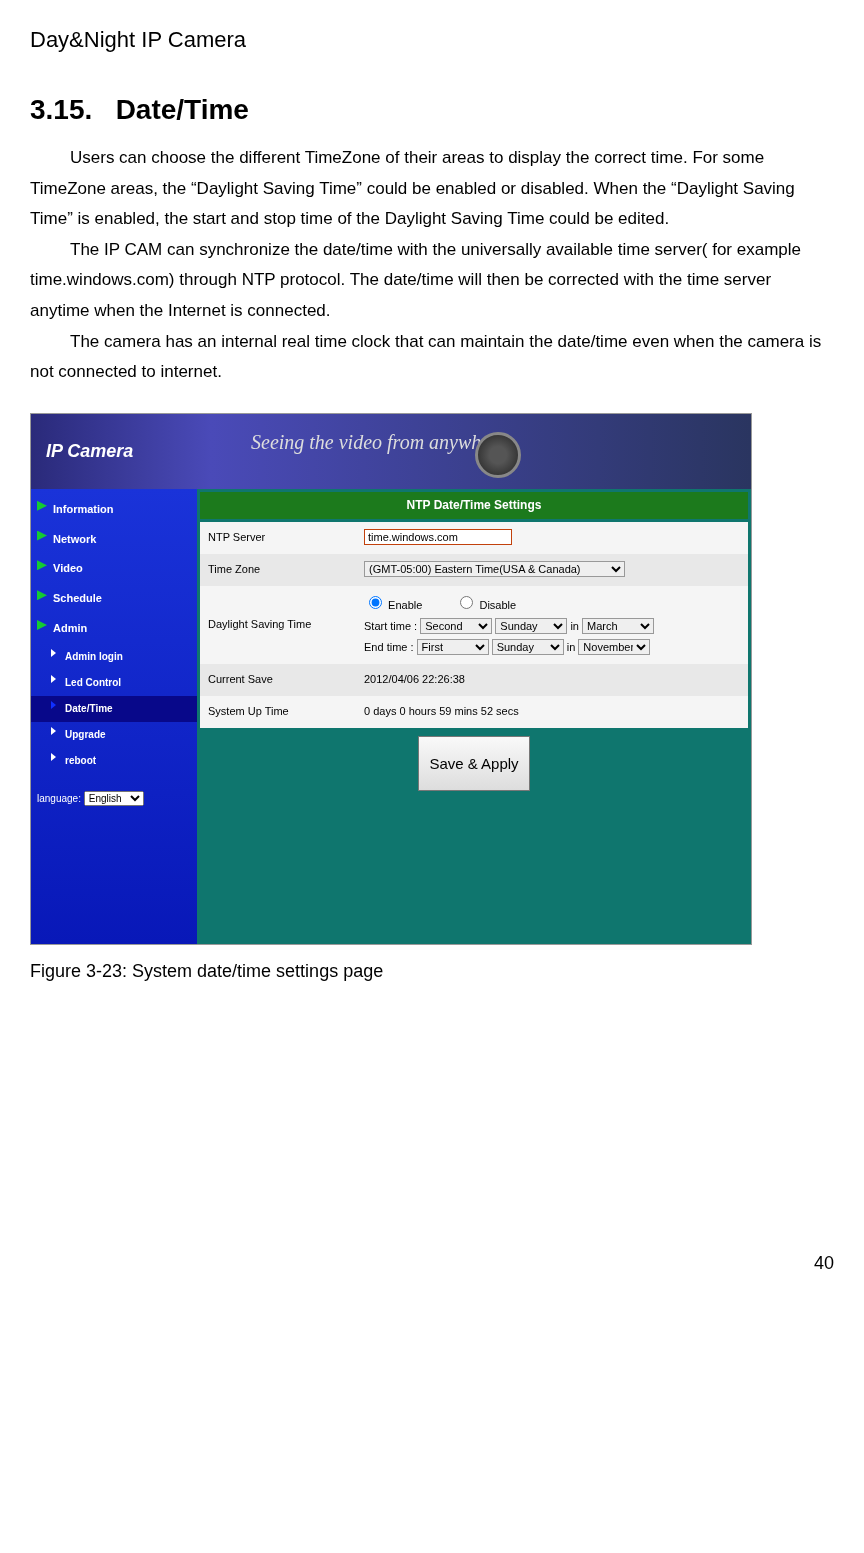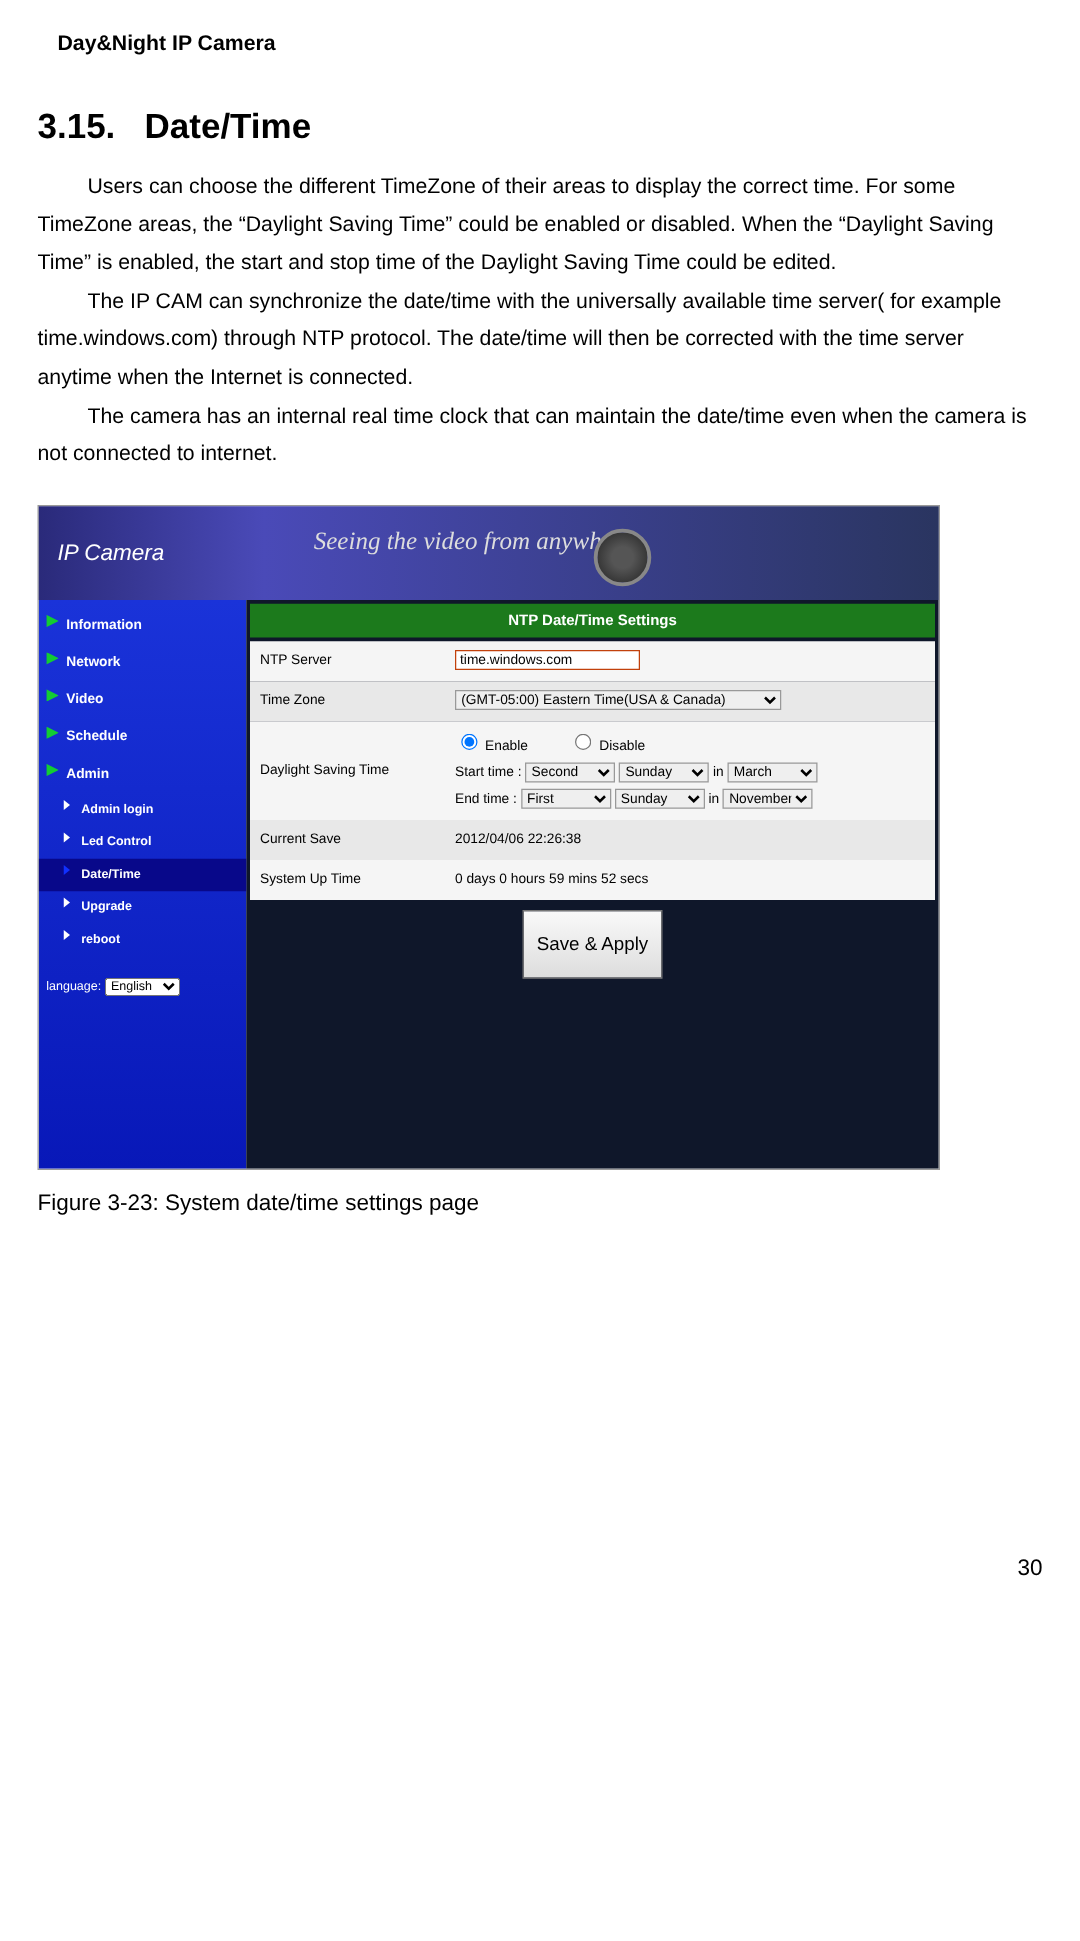--- a/index.html
+++ b/index.html
@@ -6,24 +6,23 @@
       font-family: Arial, sans-serif;
       margin: 0;
       padding: 20px 30px;
       font-size: 17px;
       line-height: 1.8;
       color: #000;
       width: 864px;
       box-sizing: border-box;
     }
     .header-title {
-      font-weight: bold;
-      font-size: 17px;
+      font-weight: normal;
+      font-size: 22px;
       margin-bottom: 25px;
-      margin-left: 16px;
     }
     .section-title {
       font-weight: bold;
       font-size: 28px;
       margin-bottom: 8px;
     }
     .body-text {
       margin: 0 0 0 0;
       text-align: left;
     }
@@ -50,21 +49,21 @@
       background: linear-gradient(to right, #2a2a7a 0%, #4a4ab8 25%, #2a3560 100%);
       position: relative;
       display: flex;
       align-items: center;
       color: #fff;
     }
     .banner-logo {
       margin-left: 15px;
       font-size: 18px;
       font-style: italic;
-      font-weight: normal;
+      font-weight: bold;
     }
     .banner-slogan {
       position: absolute;
       left: 220px;
       top: 10px;
       font-family: cursive;
       font-style: italic;
       font-size: 20px;
       color: #ddd;
     }
@@ -135,21 +134,21 @@
       color: #fff;
       font-size: 10px;
       font-weight: normal;
     }
     .sidebar-lang select {
       font-size: 10px;
       width: 60px;
     }
     .content-area {
       flex: 1;
-      background: #0f172a;
+      background: #0f766e;
       padding: 0;
     }
     .settings-title {
       background: #1c7a1c;
       color: #fff;
       text-align: center;
       font-weight: bold;
       font-size: 12px;
       padding: 3px;
       margin: 3px;
@@ -301,13 +300,13 @@
         </tbody>
           </table>
         <button class="save-btn">Save &amp; Apply</button>
       </div>
     </div>
   </div>
 </div>
 
 <div class="figure-caption">Figure 3-23: System date/time settings page</div>
 
-<div class="page-number">30</div>
+<div class="page-number">40</div>
 
 </body></html>

